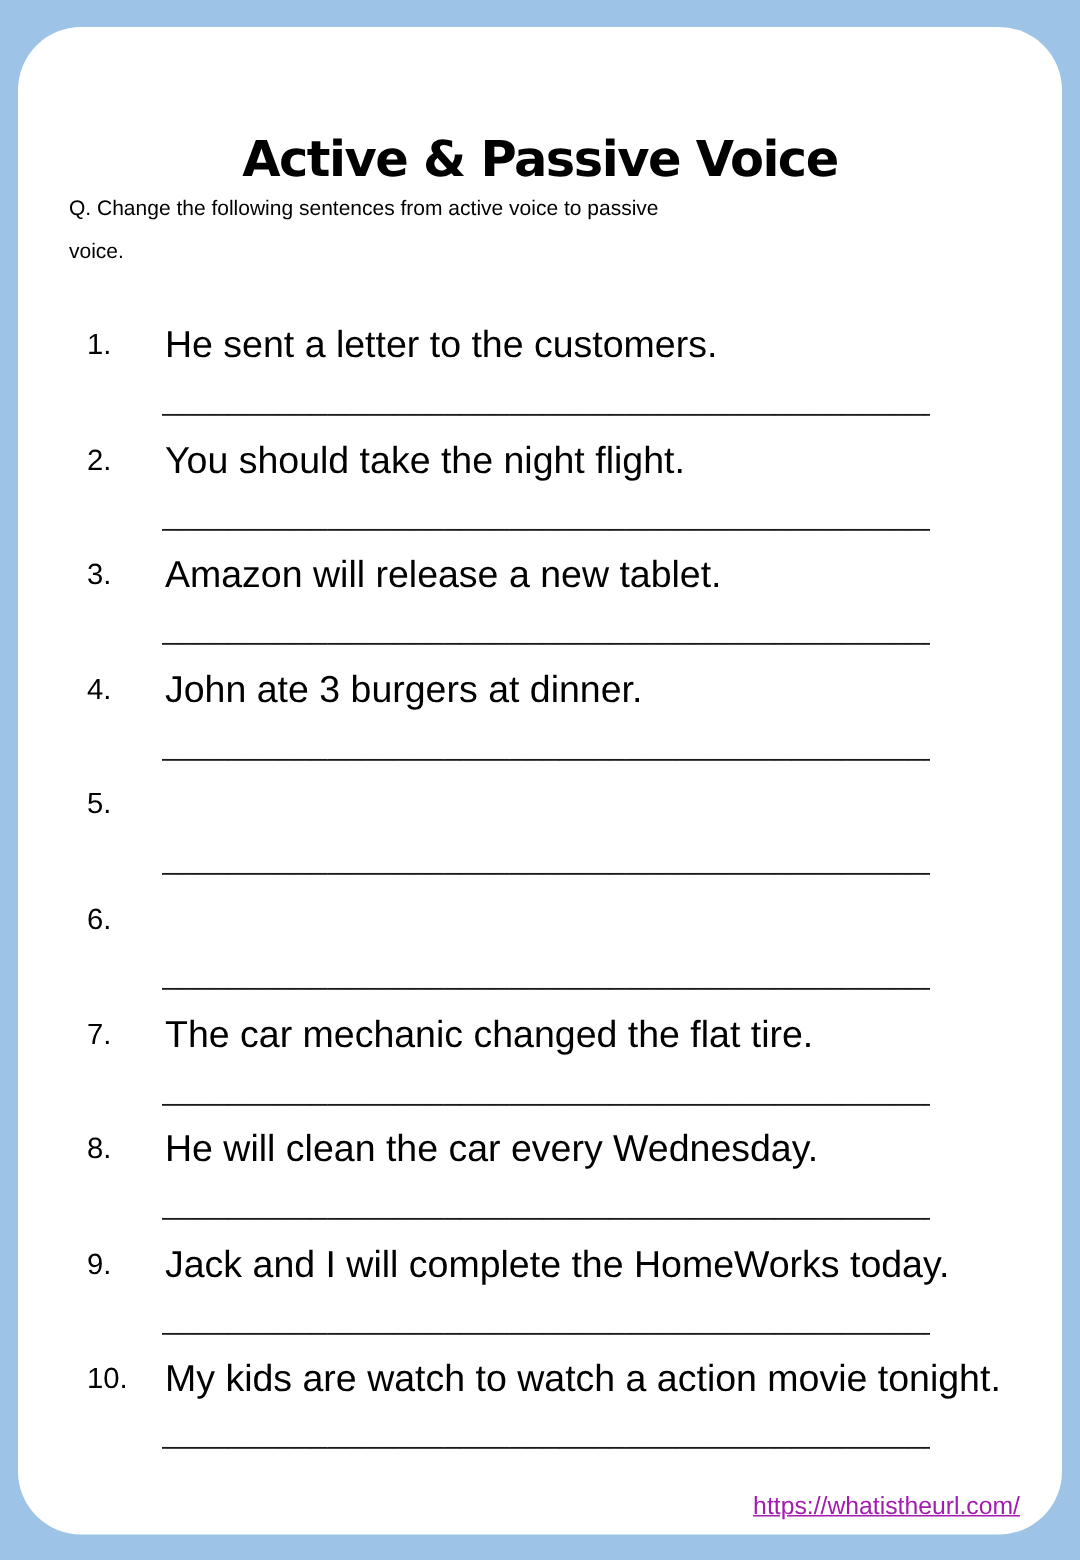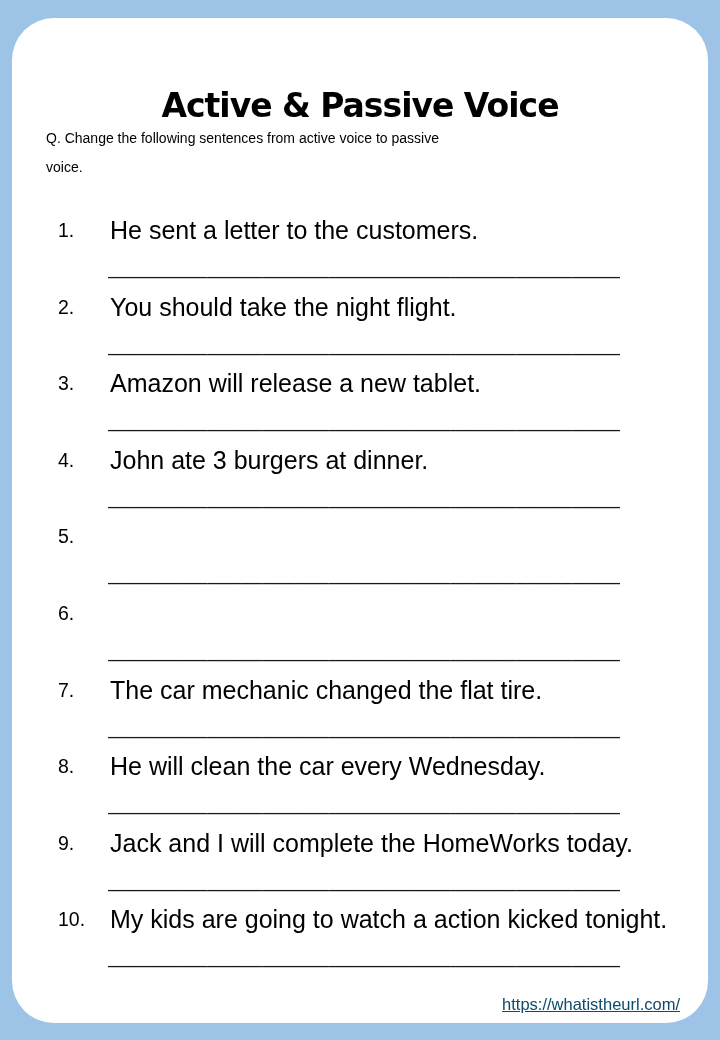--- a/index.html
+++ b/index.html
@@ -83,21 +83,21 @@
     letter-spacing: 0.2px;
     color: #1a1a1a;
   }
   .footer {
     position: absolute;
     right: 28px;
     top: 977px;
     font-size: 16.5px;
   }
   .footer a {
-    color: #0c4a6e;
+    color: #a21caf;
     text-decoration: underline;
     cursor: pointer;
   }
 </style>
 </head>
 <body>
 
 <div class="page">
 
   <div class="title">Active &amp; Passive Voice</div>
@@ -156,21 +156,21 @@
     </div>
 
     <div class="item">
       <span class="num">9.</span>
       <span class="sentence">Jack and I will complete the HomeWorks today.</span>
       <span class="blank">_______________________________________________</span>
     </div>
 
     <div class="item">
       <span class="num">10.</span>
-      <span class="sentence">My kids are going to watch a action kicked tonight.</span>
+      <span class="sentence">My kids are watch to watch a action movie tonight.</span>
       <span class="blank">_______________________________________________</span>
     </div>
 
   </div>
 
   <div class="footer">
     <a href="#">https://whatistheurl.com/</a>
   </div>
 
 </div>

